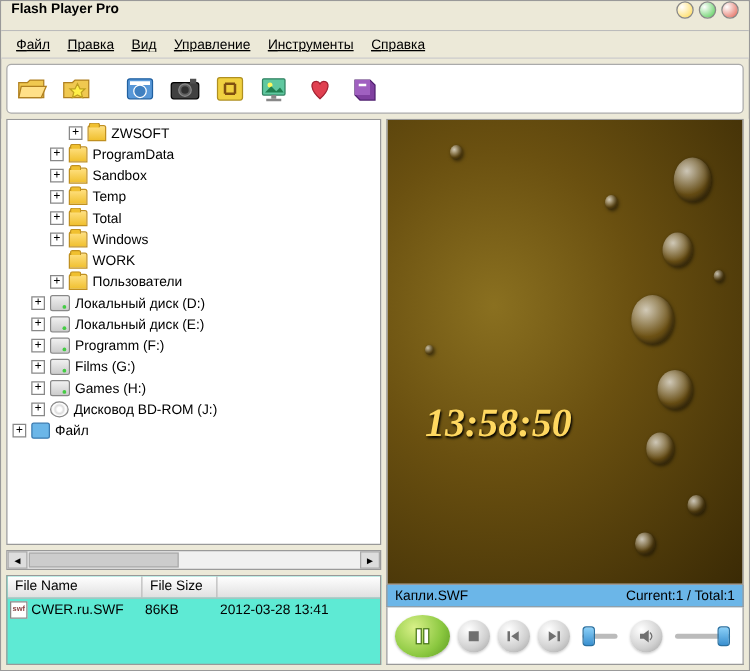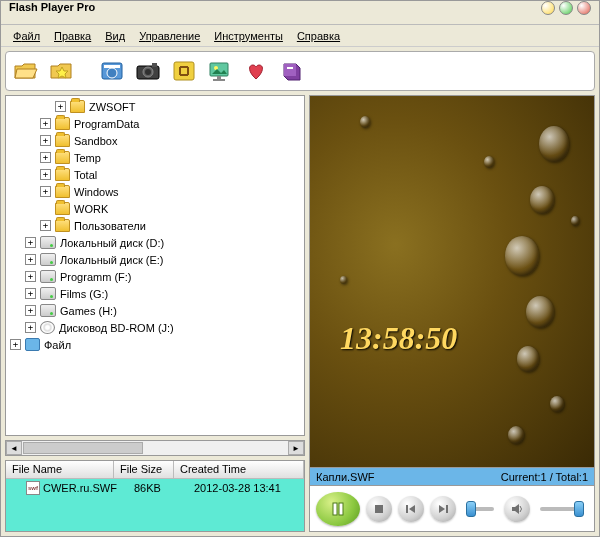--- a/index.html
+++ b/index.html
@@ -31,21 +31,21 @@
 .drive-icon::after { content: ''; position: absolute; bottom: 1px; right: 2px; width: 3px; height: 3px; background: #4c4; border-radius: 50%; }
 .cd-icon { width: 15px; height: 13px; background: radial-gradient(circle, #fff 20%, #ddd 40%, #fff 60%, #ccc); border: 1px solid #888; border-radius: 50%; margin-right: 4px; flex-shrink: 0; }
 .net-icon { width: 15px; height: 13px; background: #6bb6e8; border: 1px solid #3a7ab0; border-radius: 2px; margin-right: 4px; flex-shrink: 0; }
 .hscroll { height: 16px; background: #f0f0f0; border: 1px solid #999; display: flex; align-items: center; }
 .hscroll-btn { width: 16px; height: 100%; background: #ddd; border: 1px solid #aaa; display: flex; align-items: center; justify-content: center; font-size: 8px; }
 .hscroll-thumb { width: 120px; height: 12px; background: #ccc; border: 1px solid #aaa; margin-left: 1px; }
 .file-panel { height: 72px; background: #5eead4; border: 1px solid #999; overflow: hidden; }
 .file-header { display: flex; height: 18px; background: linear-gradient(#fff, #e0e0e0); border-bottom: 1px solid #bbb; }
 .file-col { padding: 2px 6px; border-right: 1px solid #bbb; }
 .file-row { display: flex; height: 18px; align-items: center; }
-.file-cell { padding: 0 20px; }
+.file-cell { padding: 0 2px; }
 .swf-icon { width: 14px; height: 14px; background: #fff; border: 1px solid #888; margin-right: 3px; display: inline-flex; align-items: center; justify-content: center; font-size: 6px; color: #844; font-weight: bold; flex-shrink:0; }
 .preview { flex: 1; border: 1px solid #999; background: radial-gradient(ellipse at 30% 40%, #8a7020, #6a5010 40%, #3a2a05 100%); position: relative; overflow: hidden; }
 .droplet { position: absolute; background: radial-gradient(circle at 35% 30%, rgba(255,255,255,0.7), rgba(120,90,30,0.4) 60%, rgba(40,30,10,0.6)); border-radius: 50%; box-shadow: inset -2px -2px 4px rgba(0,0,0,0.4), 1px 1px 3px rgba(0,0,0,0.5); }
 .clock { position: absolute; left: 30px; bottom: 110px; color: #ffd860; font-family: 'Times New Roman', serif; font-style: italic; font-size: 32px; font-weight: bold; text-shadow: 1px 1px 2px #000; }
 .status { height: 18px; background: #6bb6e8; color: #000; display: flex; align-items: center; padding: 0 6px; border: 1px solid #999; border-top: none; }
 .status-name { flex: 1; }
 .controls { height: 46px; background: #fff; display: flex; align-items: center; padding: 0 6px; gap: 6px; border: 1px solid #999; border-top: none; }
 .play-btn { width: 44px; height: 34px; border-radius: 50%; background: radial-gradient(circle at 35% 30%, #d8f088, #8bc840 60%, #5a9820); display: flex; align-items: center; justify-content: center; cursor: pointer; box-shadow: 0 1px 2px rgba(0,0,0,0.3); }
 .ctrl-btn { width: 26px; height: 26px; border-radius: 50%; background: radial-gradient(circle at 35% 30%, #fff, #d0d0d0 60%, #a0a0a0); display: flex; align-items: center; justify-content: center; cursor: pointer; box-shadow: 0 1px 2px rgba(0,0,0,0.2); }
 .slider { flex: 1; height: 4px; background: #bbb; border-radius: 2px; position: relative; margin: 0 4px; }
@@ -238,21 +238,20 @@
       <div class="hscroll">
         <div class="hscroll-btn">◄</div>
         <div class="hscroll-thumb"></div>
         <div style="flex:1"></div>
         <div class="hscroll-btn">►</div>
       </div>
       <div class="file-panel">
         <div class="file-header">
           <div class="file-col" style="width:108px">File Name</div>
           <div class="file-col" style="width:60px">File Size</div>
-          <div class="file-col" style="flex:1">Created Time</div>
         </div>
         <div class="file-row">
           <div class="file-cell" style="width:108px; display:flex; align-items:center;">
             <span class="swf-icon">swf</span>
             <span>CWER.ru.SWF</span>
           </div>
           <div class="file-cell" style="width:60px">86KB</div>
           <div class="file-cell" style="flex:1">2012-03-28 13:41</div>
         </div>
       </div>

